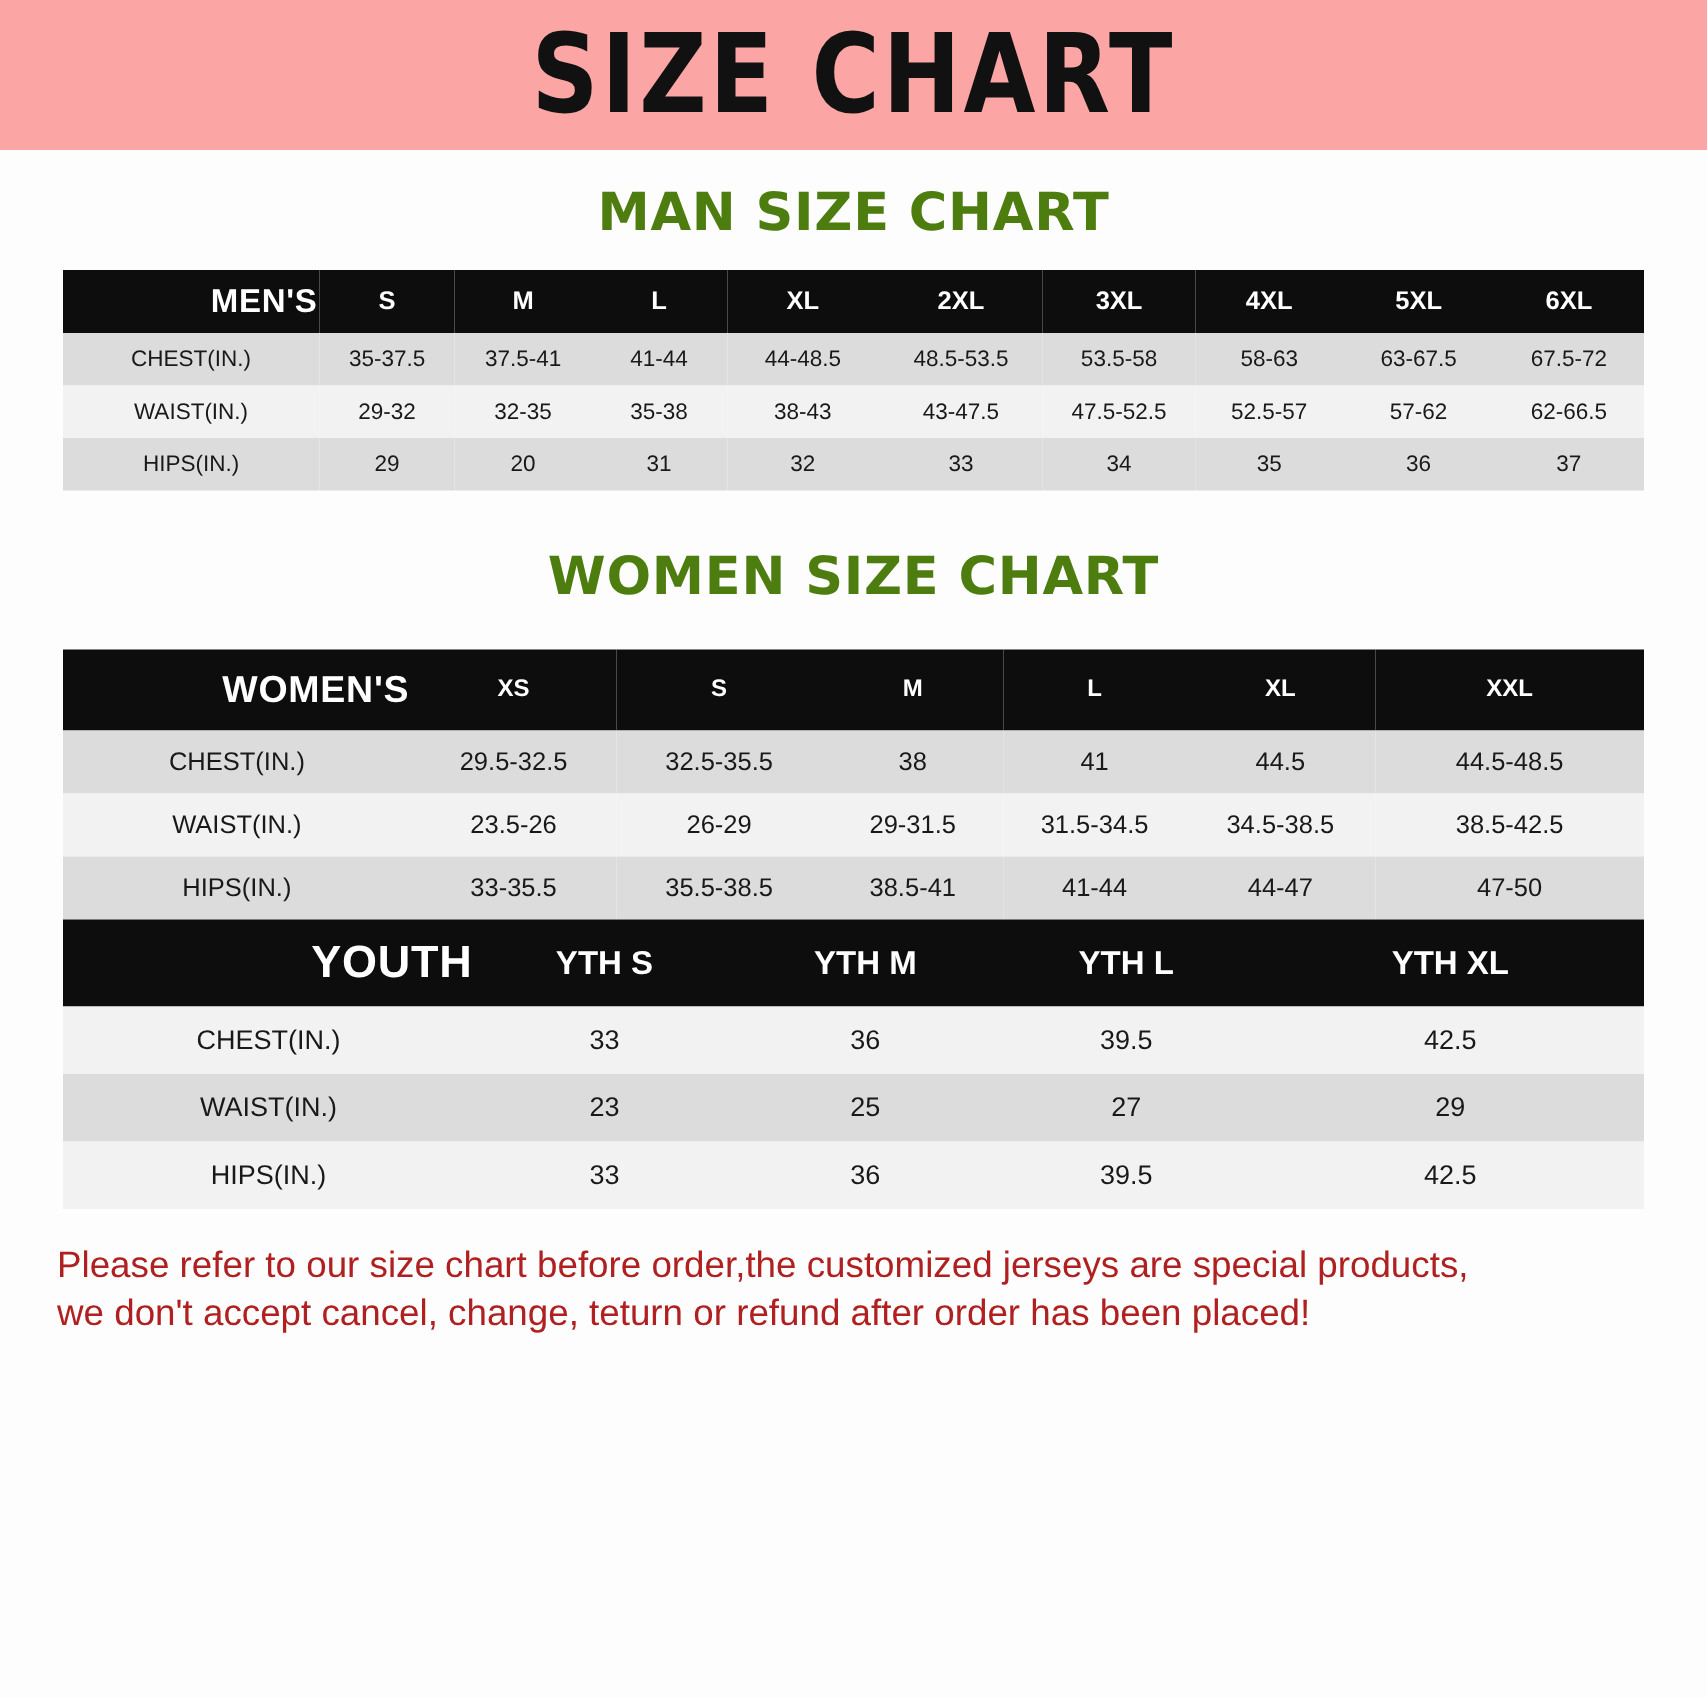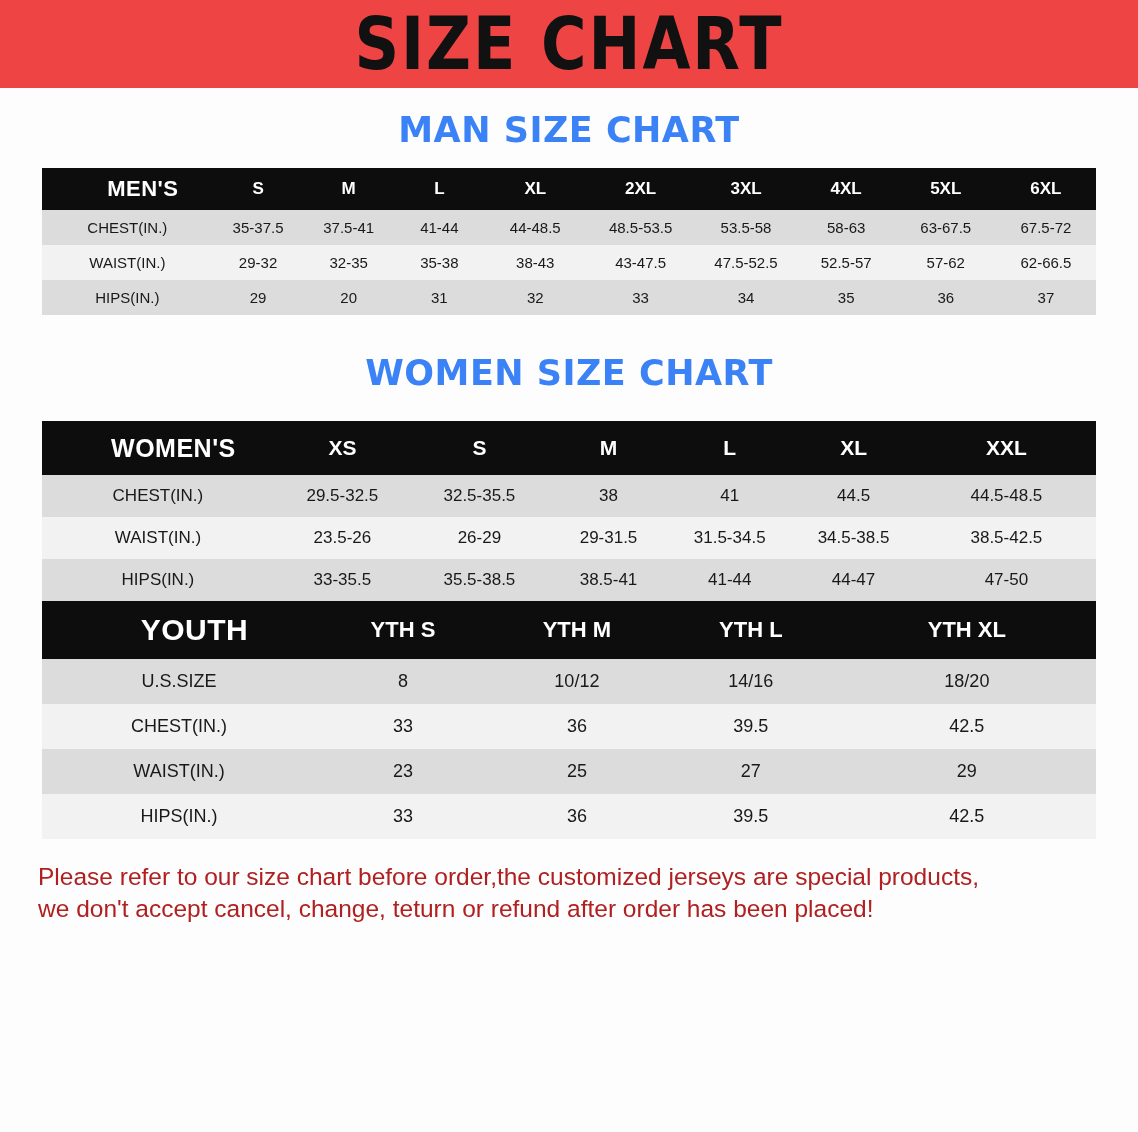--- a/index.html
+++ b/index.html
@@ -18,22 +18,22 @@
 
   .page {
     width: 1138px;
     height: 1132px;
     position: relative;
     background: #fdfdfd;
   }
 
   
   .banner {
-    height: 88px;
-    background: #ef4444;
+    height: 100px;
+    background: #fca5a5;
     display: flex;
     align-items: center;
     justify-content: center;
   }
   .banner-title {
     font-family: "DejaVu Sans", sans-serif;
     font-weight: bold;
     font-size: 62px;
     letter-spacing: 2px;
     color: #111111;
@@ -41,21 +41,21 @@
     transform: scaleY(1.18);
   }
 
   
   .section-title {
     text-align: center;
     font-family: "DejaVu Sans", sans-serif;
     font-weight: bold;
     font-size: 35px;
     letter-spacing: 0.5px;
-    color: #3b82f6;
+    color: #4d7c0f;
   }
   .section-title.man    { margin-top: 22px; margin-bottom: 18px; }
   .section-title.women  { margin-top: 38px; margin-bottom: 28px; }
   .section-title.youth  { margin-top: 52px; margin-bottom: 22px; }
 
   
   .tbl-wrap {
     margin: 0 42px;
   }
   table.size {
@@ -69,38 +69,38 @@
     font-family: "Liberation Sans", sans-serif;
     color: #191919;
     white-space: nowrap;
   }
   table.size thead th {
     background: #0d0d0d;
     color: #ffffff;
     font-weight: bold;
   }
   table.size thead th.rowlabel {
-    text-align: center;
+    text-align: right;
     padding-left: 32px;
     letter-spacing: 0.5px;
   }
   table.size tbody td.rowlabel {
     font-weight: normal;
   }
   tr.shade td { background: #dcdcdc; }
   tr.plain td { background: #f2f2f2; }
 
   
   .men thead th { height: 42px; font-size: 17px; }
   .men thead th.rowlabel { font-size: 22px; }
   .men tbody td { height: 35px; font-size: 15px; }
   .men tbody td.rowlabel { font-size: 15px; }
 
   
-  .women thead th { height: 54px; font-size: 21px; }
+  .women thead th { height: 54px; font-size: 16px; }
   .women thead th.rowlabel { font-size: 25px; }
   .women tbody td { height: 42px; font-size: 17px; }
   .women tbody td.rowlabel { font-size: 17px; }
 
   
   .youth thead th { height: 58px; font-size: 22px; }
   .youth thead th.rowlabel { font-size: 30px; }
   .youth tbody td { height: 45px; font-size: 18px; }
   .youth tbody td.rowlabel { font-size: 18px; }
 
@@ -261,27 +261,20 @@
       <thead>
         <tr>
           <th class="rowlabel">YOUTH</th>
           <th>YTH S</th>
           <th>YTH M</th>
           <th>YTH L</th>
           <th>YTH XL</th>
         </tr>
       </thead>
       <tbody>
-        <tr class="shade">
-          <td class="rowlabel">U.S.SIZE</td>
-          <td>8</td>
-          <td>10/12</td>
-          <td>14/16</td>
-          <td>18/20</td>
-        </tr>
         <tr class="plain">
           <td class="rowlabel">CHEST(IN.)</td>
           <td>33</td>
           <td>36</td>
           <td>39.5</td>
           <td>42.5</td>
         </tr>
         <tr class="shade">
           <td class="rowlabel">WAIST(IN.)</td>
           <td>23</td>

